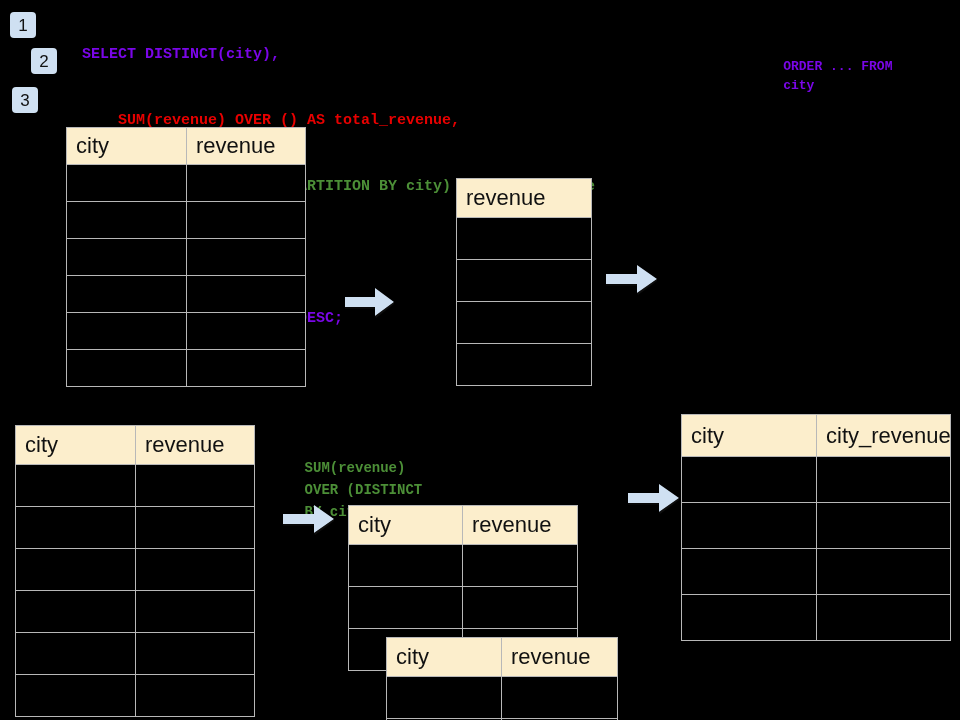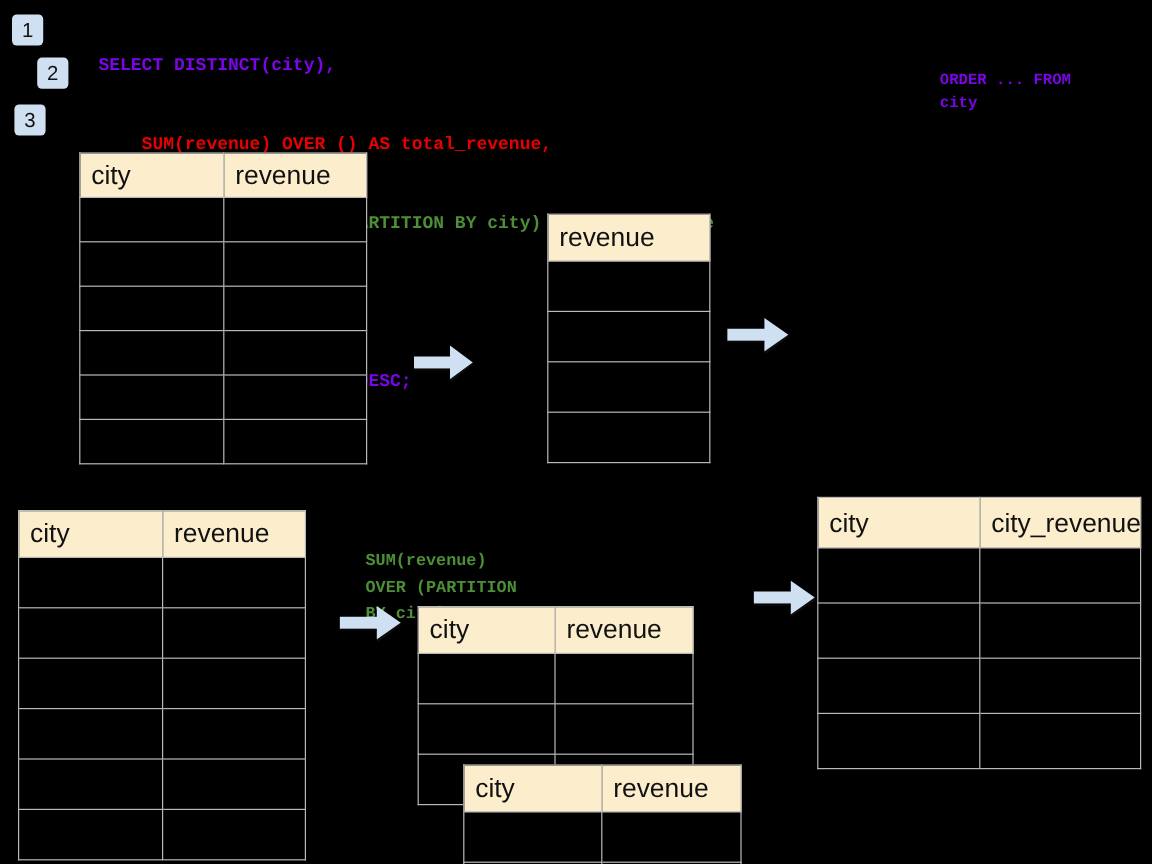--- a/index.html
+++ b/index.html
@@ -102,21 +102,21 @@
   </div>
 
   <div class="sidenote c-purple" style="left:752px;top:38px;">
     <span class="ln">ORDER ... FROM</span>
     <span class="ln">city</span>
   </div>
 
 
   <div class="annot c-green" style="left:271px;top:435px;">
     <span class="ln">SUM(revenue)</span>
-    <span class="ln">OVER (PARTITION</span>
+    <span class="ln">OVER (DISTINCT</span>
     <span class="ln">BY city)</span>
   </div>
 
   <table class="tbl" style="left:66px;top:127px;width:239px;">
     <colgroup>
         <col style="width:120px">
         <col style="width:119px">
       </colgroup>
     <tbody>
       <tr>

